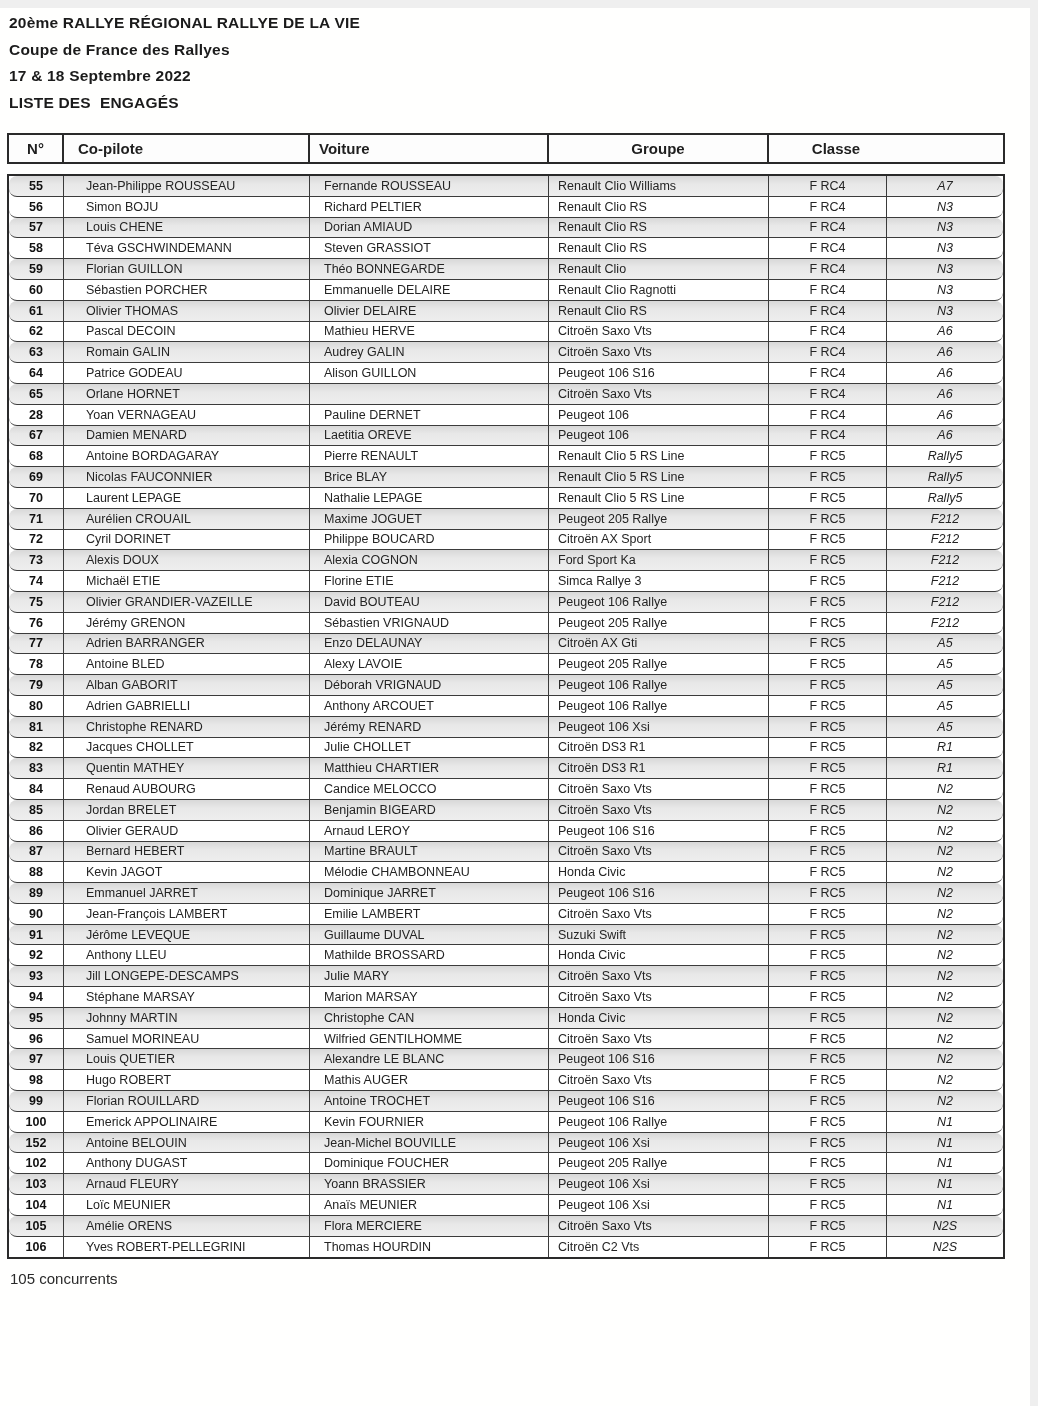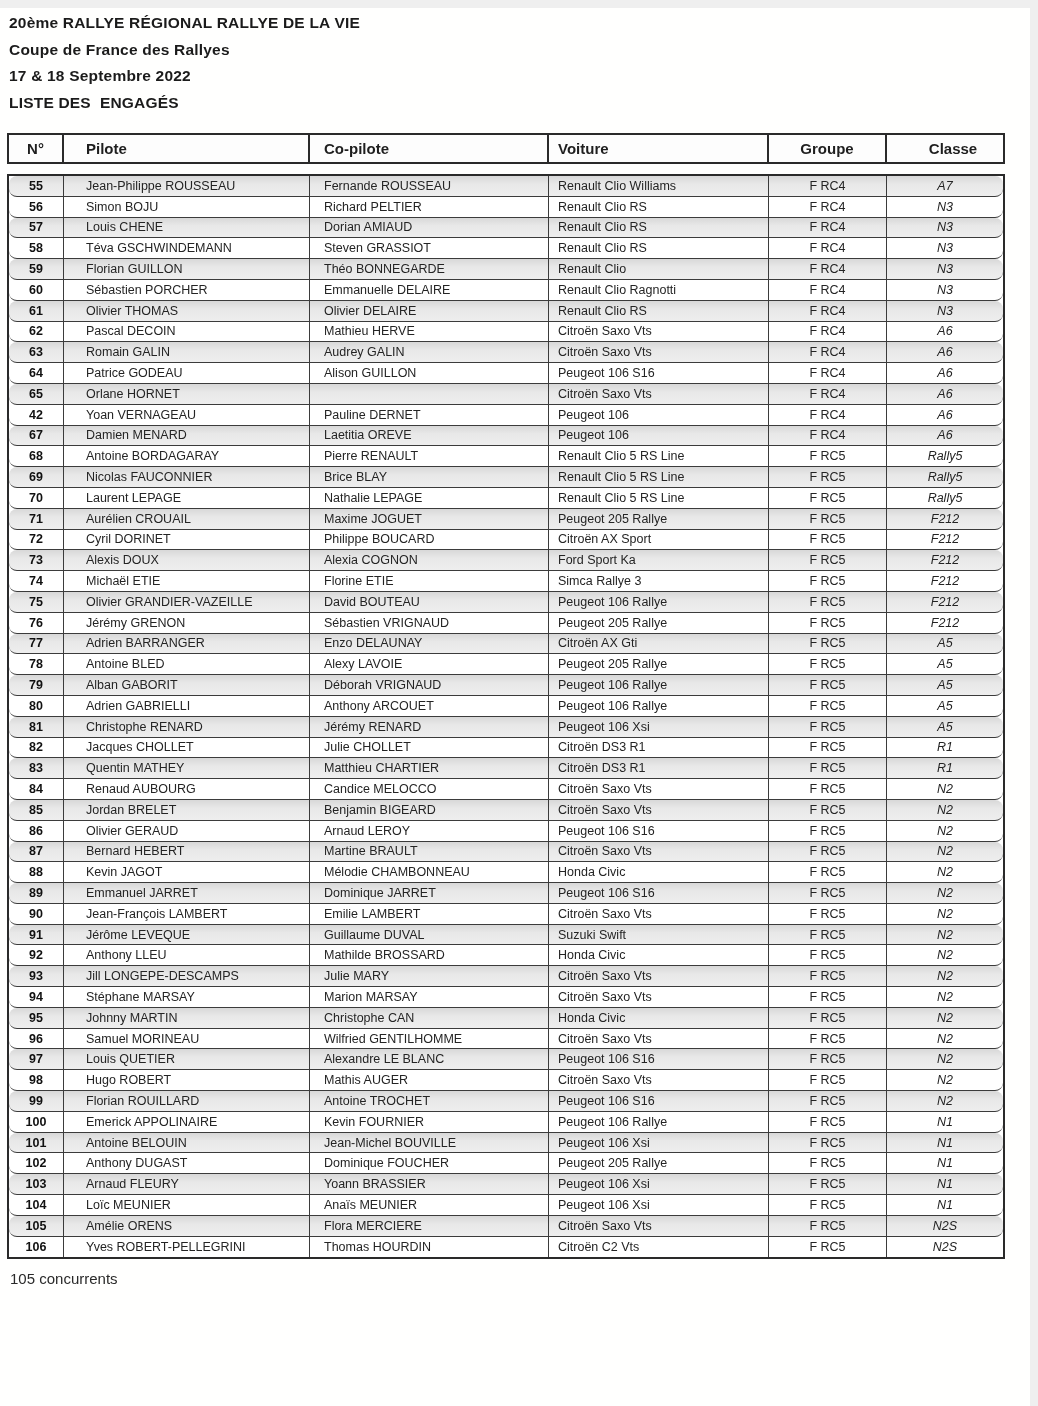--- a/index.html
+++ b/index.html
@@ -106,21 +106,20 @@
 
   <div class="titles">
     <div class="title-line">20ème RALLYE RÉGIONAL RALLYE DE LA VIE</div>
     <div class="title-line">Coupe de France des Rallyes</div>
     <div class="title-line">17 &amp; 18 Septembre 2022</div>
     <div class="title-line">LISTE DES  ENGAGÉS</div>
   </div>
 
   <div class="thead">
     <div class="hcell h-num">N°</div>
-    <div class="hcell h-pilote">Pilote</div>
     <div class="hcell h-copilote">Co-pilote</div>
     <div class="hcell h-voiture">Voiture</div>
     <div class="hcell h-groupe">Groupe</div>
     <div class="hcell h-classe">Classe</div>
   </div>
 
   <div class="tbody">
       <div class="trow">
         <div class="cell c-num">55</div>
         <div class="cell c-pilote">Jean-Philippe ROUSSEAU</div>
@@ -203,21 +202,21 @@
       </div>
       <div class="trow">
         <div class="cell c-num">65</div>
         <div class="cell c-pilote">Orlane HORNET</div>
         <div class="cell c-copilote"></div>
         <div class="cell c-voiture">Citroën Saxo Vts</div>
         <div class="cell c-groupe">F RC4</div>
         <div class="cell c-classe">A6</div>
       </div>
       <div class="trow">
-        <div class="cell c-num">42</div>
+        <div class="cell c-num">28</div>
         <div class="cell c-pilote">Yoan VERNAGEAU</div>
         <div class="cell c-copilote">Pauline DERNET</div>
         <div class="cell c-voiture">Peugeot 106</div>
         <div class="cell c-groupe">F RC4</div>
         <div class="cell c-classe">A6</div>
       </div>
       <div class="trow">
         <div class="cell c-num">67</div>
         <div class="cell c-pilote">Damien MENARD</div>
         <div class="cell c-copilote">Laetitia OREVE</div>
@@ -483,21 +482,21 @@
       </div>
       <div class="trow">
         <div class="cell c-num">100</div>
         <div class="cell c-pilote">Emerick APPOLINAIRE</div>
         <div class="cell c-copilote">Kevin FOURNIER</div>
         <div class="cell c-voiture">Peugeot 106 Rallye</div>
         <div class="cell c-groupe">F RC5</div>
         <div class="cell c-classe">N1</div>
       </div>
       <div class="trow">
-        <div class="cell c-num">101</div>
+        <div class="cell c-num">152</div>
         <div class="cell c-pilote">Antoine BELOUIN</div>
         <div class="cell c-copilote">Jean-Michel BOUVILLE</div>
         <div class="cell c-voiture">Peugeot 106 Xsi</div>
         <div class="cell c-groupe">F RC5</div>
         <div class="cell c-classe">N1</div>
       </div>
       <div class="trow">
         <div class="cell c-num">102</div>
         <div class="cell c-pilote">Anthony DUGAST</div>
         <div class="cell c-copilote">Dominique FOUCHER</div>

